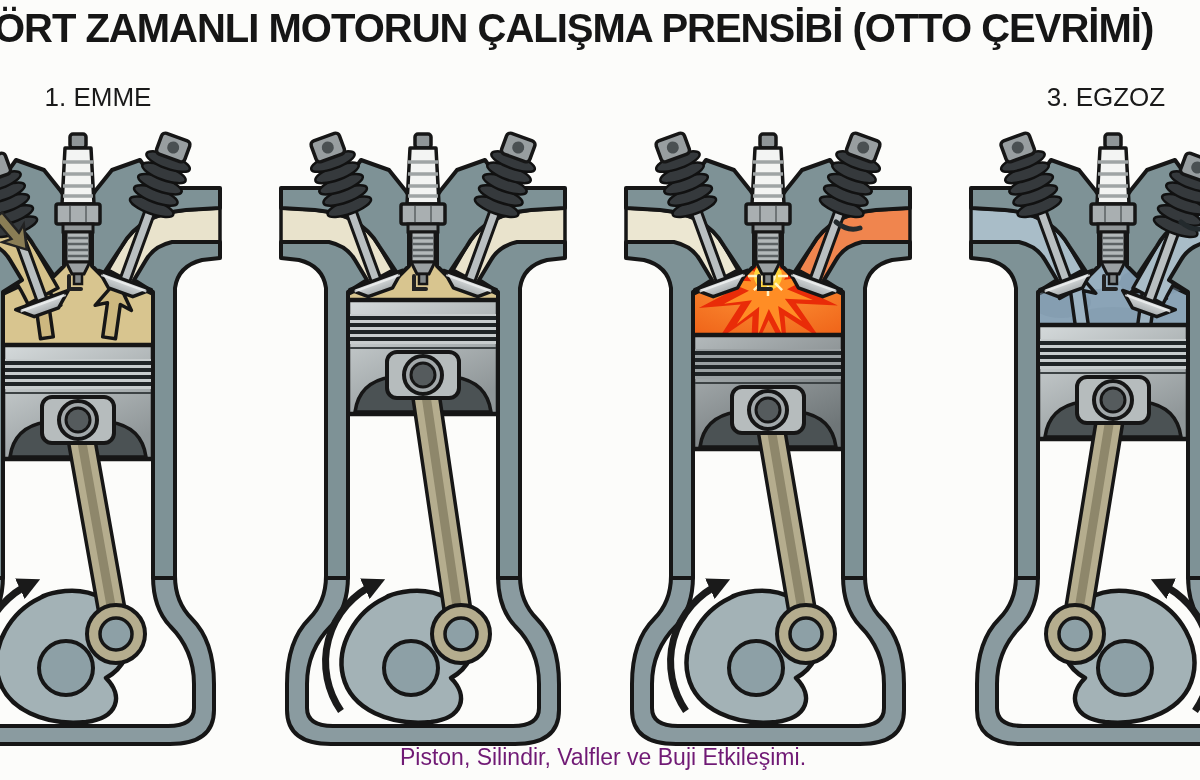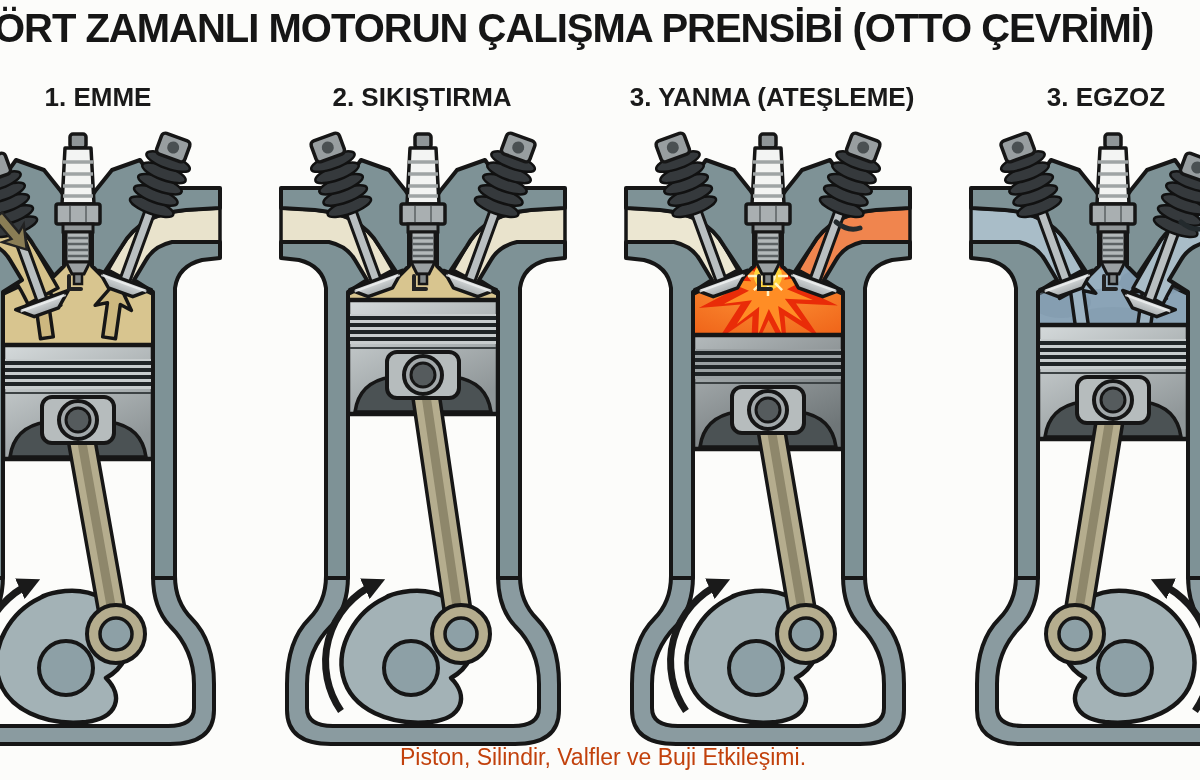--- a/index.html
+++ b/index.html
@@ -8,43 +8,41 @@
     background:#fcfcfa; overflow:hidden;
     font-family:"Liberation Sans","DejaVu Sans",sans-serif;
   }
   .title{
     position:absolute; top:6px; left:-34px;
     white-space:nowrap; font-size:40px; font-weight:bold;
     letter-spacing:-1px; color:#161616;
   }
   .lbl{
     position:absolute; top:82px; transform:translateX(-50%);
-    white-space:nowrap; font-size:26px; font-weight:bold; color:#1a1a1a;
+    white-space:nowrap; font-size:26px; font-weight:normal; color:#1a1a1a;
   }
   .lbl1{left:98px;} .lbl2{left:422px;} .lbl3{left:772px;} .lbl4{left:1106px;}
   .panels{
     position:absolute; top:130px; left:-94px;
     width:1380px; height:650px; display:flex;
   }
   .panel{width:345px; height:650px; flex:0 0 345px; position:relative;}
   .panel svg{display:block; width:345px; height:650px;}
   .caption{
     position:absolute; top:744px; left:603px; transform:translateX(-50%);
-    white-space:nowrap; font-size:23px; color:#c2410c;
+    white-space:nowrap; font-size:23px; color:#701a75;
   }
 </style>
 </head>
 <body>
 
 <div class="stage">
   <div class="title">DÖRT ZAMANLI MOTORUN ÇALIŞMA PRENSİBİ (OTTO ÇEVRİMİ)</div>
 
   <div class="lbl lbl1">1. EMME</div>
-  <div class="lbl lbl2">2. SIKIŞTIRMA</div>
-  <div class="lbl lbl3">3. YANMA (ATEŞLEME)</div>
   <div class="lbl lbl4">3. EGZOZ</div>
 
   <div class="panels">
     <div class="panel">
 <svg viewBox="0 0 345 650" xmlns="http://www.w3.org/2000/svg">
   <defs>
     <linearGradient id="bodyG-intake" x1="0" y1="0" x2="0.6" y2="1">
       <stop offset="0" stop-color="#d5dadb"></stop>
               <stop offset="1" stop-color="#8f9698"></stop>
     </linearGradient>

